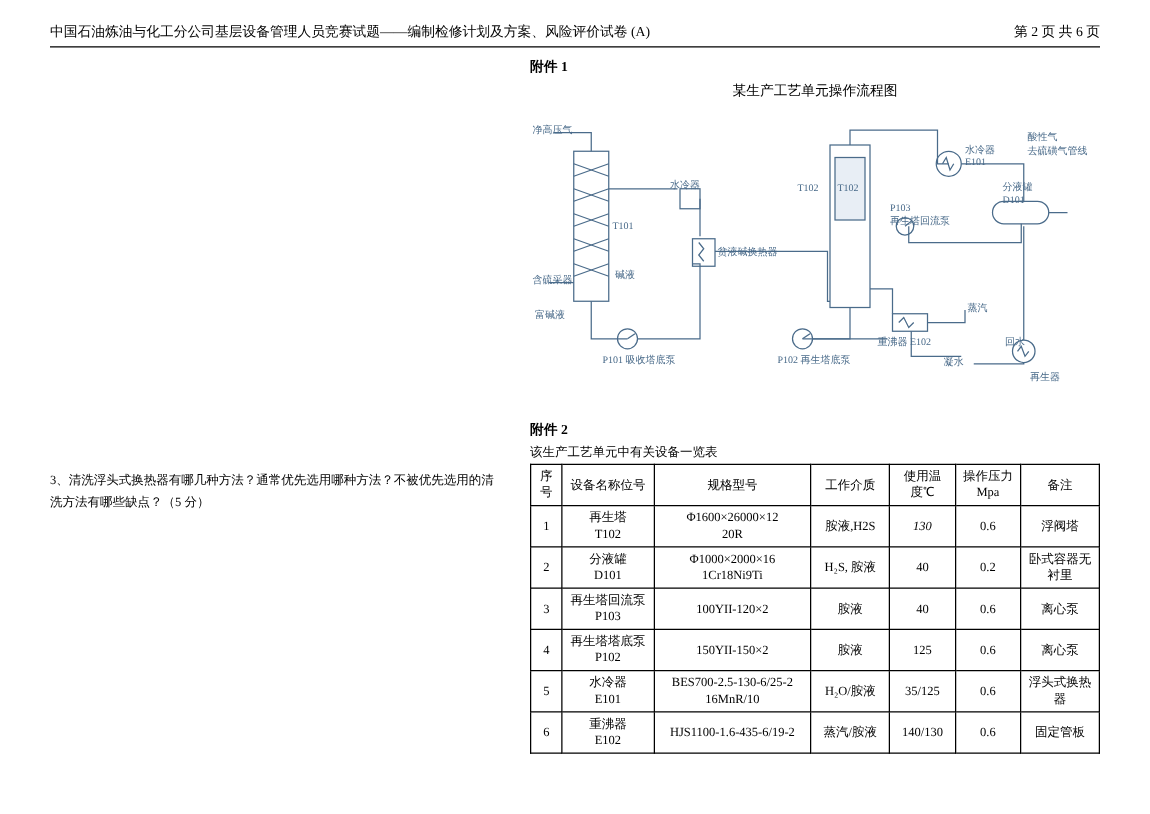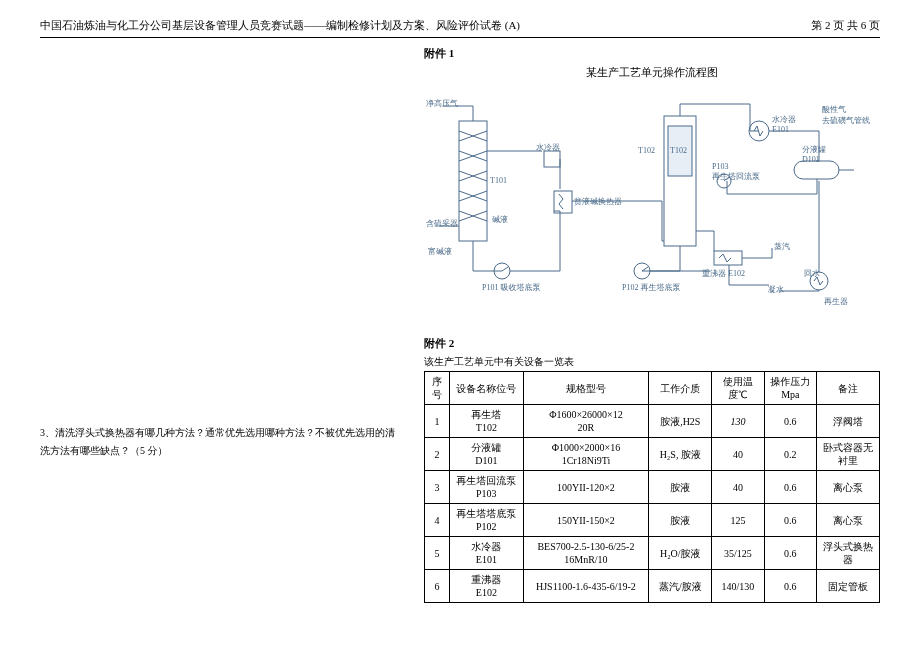--- a/index.html
+++ b/index.html
@@ -1,21 +1,21 @@
 <!DOCTYPE html>
 <html><head>
   <meta charset="utf-8">
   <style>
     * { margin: 0; padding: 0; box-sizing: border-box; }
     body { font-family: "SimSun", "宋体", serif; font-size: 10px; color: #000; background: #fff; width: 920px; height: 651px; position: relative; padding: 18px 40px; }
     .hdr { display: flex; justify-content: space-between; font-size: 11px; padding-bottom: 4px; border-bottom: 1px solid #000; margin-bottom: 8px; }
     .main { display: flex; gap: 24px; }
     .left { width: 360px; padding-top: 330px; }
     .right { flex: 1; }
-    .q { font-size: 10px; line-height: 1.8; margin-top: 48px; }
+    .q { font-size: 10px; line-height: 1.8; }
     .att-lbl { font-weight: bold; font-size: 11px; margin-bottom: 4px; }
     .diag-title { text-align: center; font-size: 11px; margin-bottom: 6px; }
     .diag { width: 440px; height: 240px; position: relative; border: none; font-size: 8px; }
     .diag svg { width: 100%; height: 100%; }
     .diag .lbl { position: absolute; font-size: 8px; color: #4a6b8a; }
     .tbl-caption { font-size: 10px; margin: 4px 0 2px; }
     table { border-collapse: collapse; width: 100%; font-size: 10px; }
     th, td { border: 1px solid #000; padding: 3px 4px; text-align: center; vertical-align: middle; line-height: 1.3; }
     th { font-weight: normal; }
     .col-seq { width: 24px; }
@@ -113,21 +113,21 @@
         <span class="lbl" style="left:348px;top:28px;white-space:pre">水冷器
 E101</span>
         <span class="lbl" style="left:278px;top:182px">重沸器 E102</span>
         <span class="lbl" style="left:378px;top:58px;white-space:pre">分液罐
 D101</span>
         <span class="lbl" style="left:112px;top:56px">水冷器</span>
         <span class="lbl" style="left:150px;top:110px">贫液碱换热器</span>
         <span class="lbl" style="left:68px;top:128px">碱液</span>
         <span class="lbl" style="left:4px;top:160px">富碱液</span>
         <span class="lbl" style="left:350px;top:155px">蒸汽</span>
-        <span class="lbl" style="left:344px;top:198px">凝水</span>
+        <span class="lbl" style="left:331px;top:198px">凝水</span>
         <span class="lbl" style="left:398px;top:18px;white-space:pre">酸性气
 去硫磺气管线</span>
         <span class="lbl" style="left:2px;top:132px">含硫采器</span>
         <span class="lbl" style="left:2px;top:12px">净高压气</span>
         <span class="lbl" style="left:380px;top:182px">回水</span>
         <span class="lbl" style="left:400px;top:210px">再生器</span>
       </div>
     </div>
 
     <div style="margin-top:10px">

